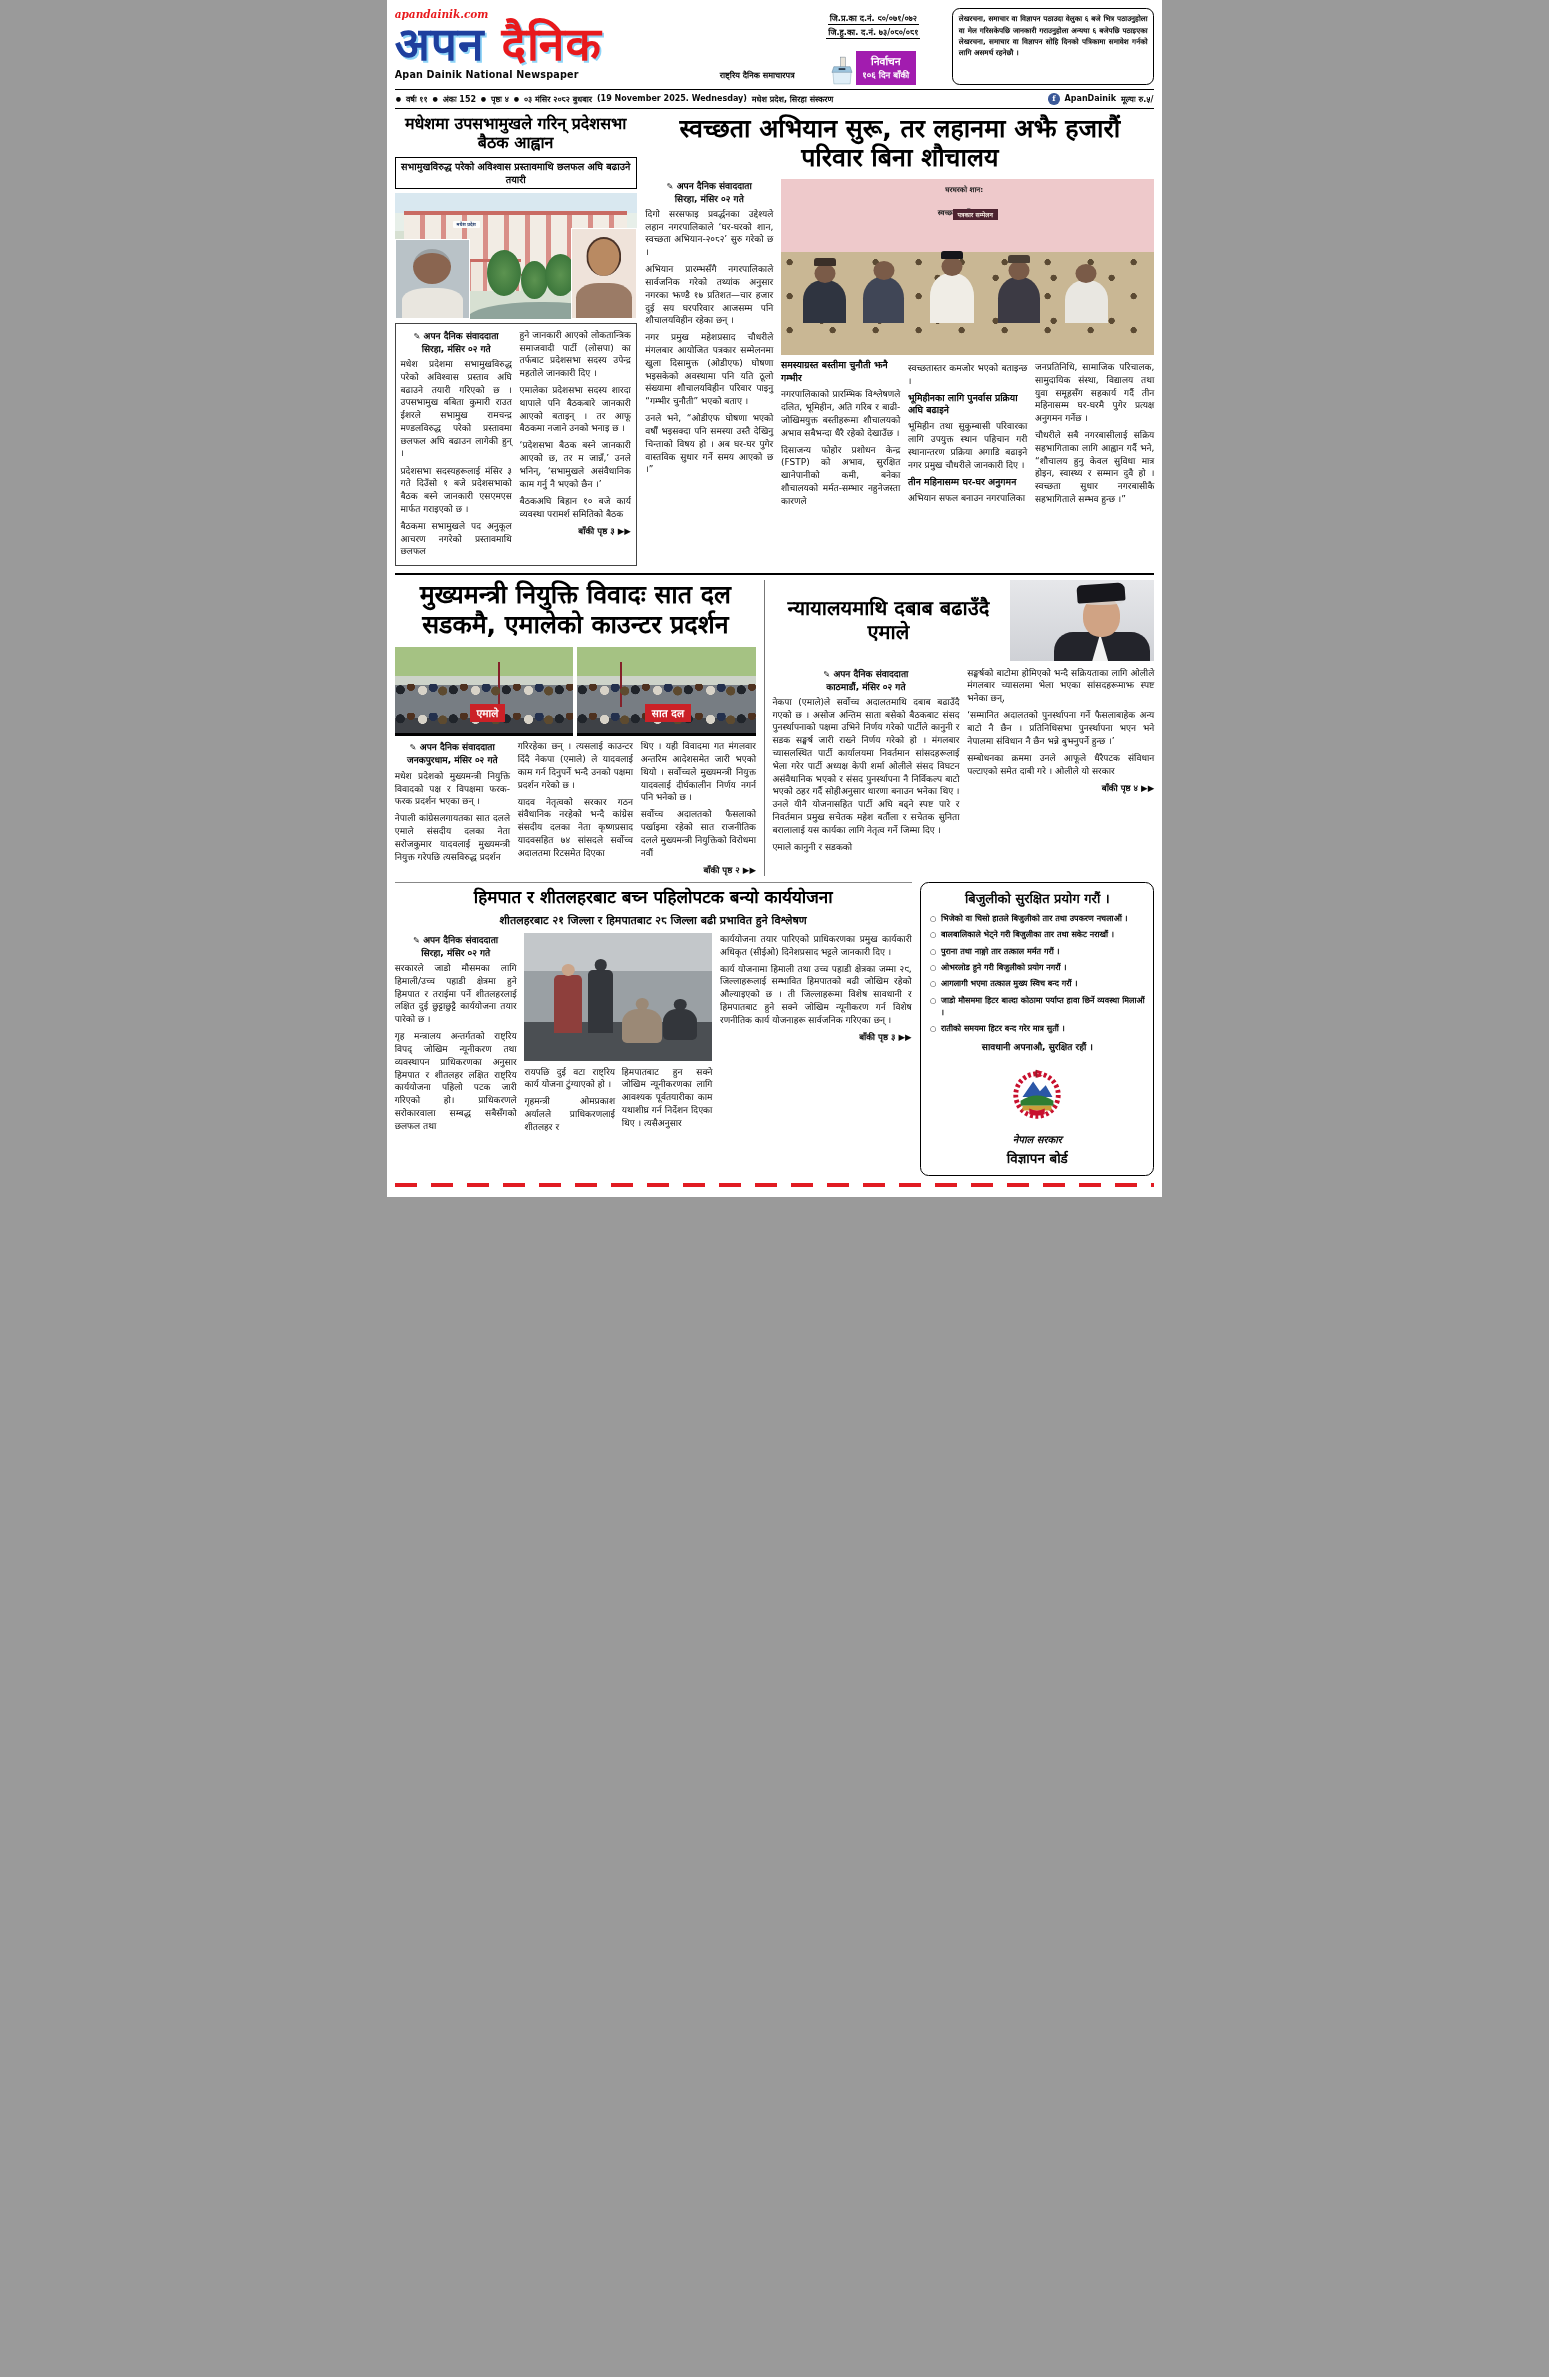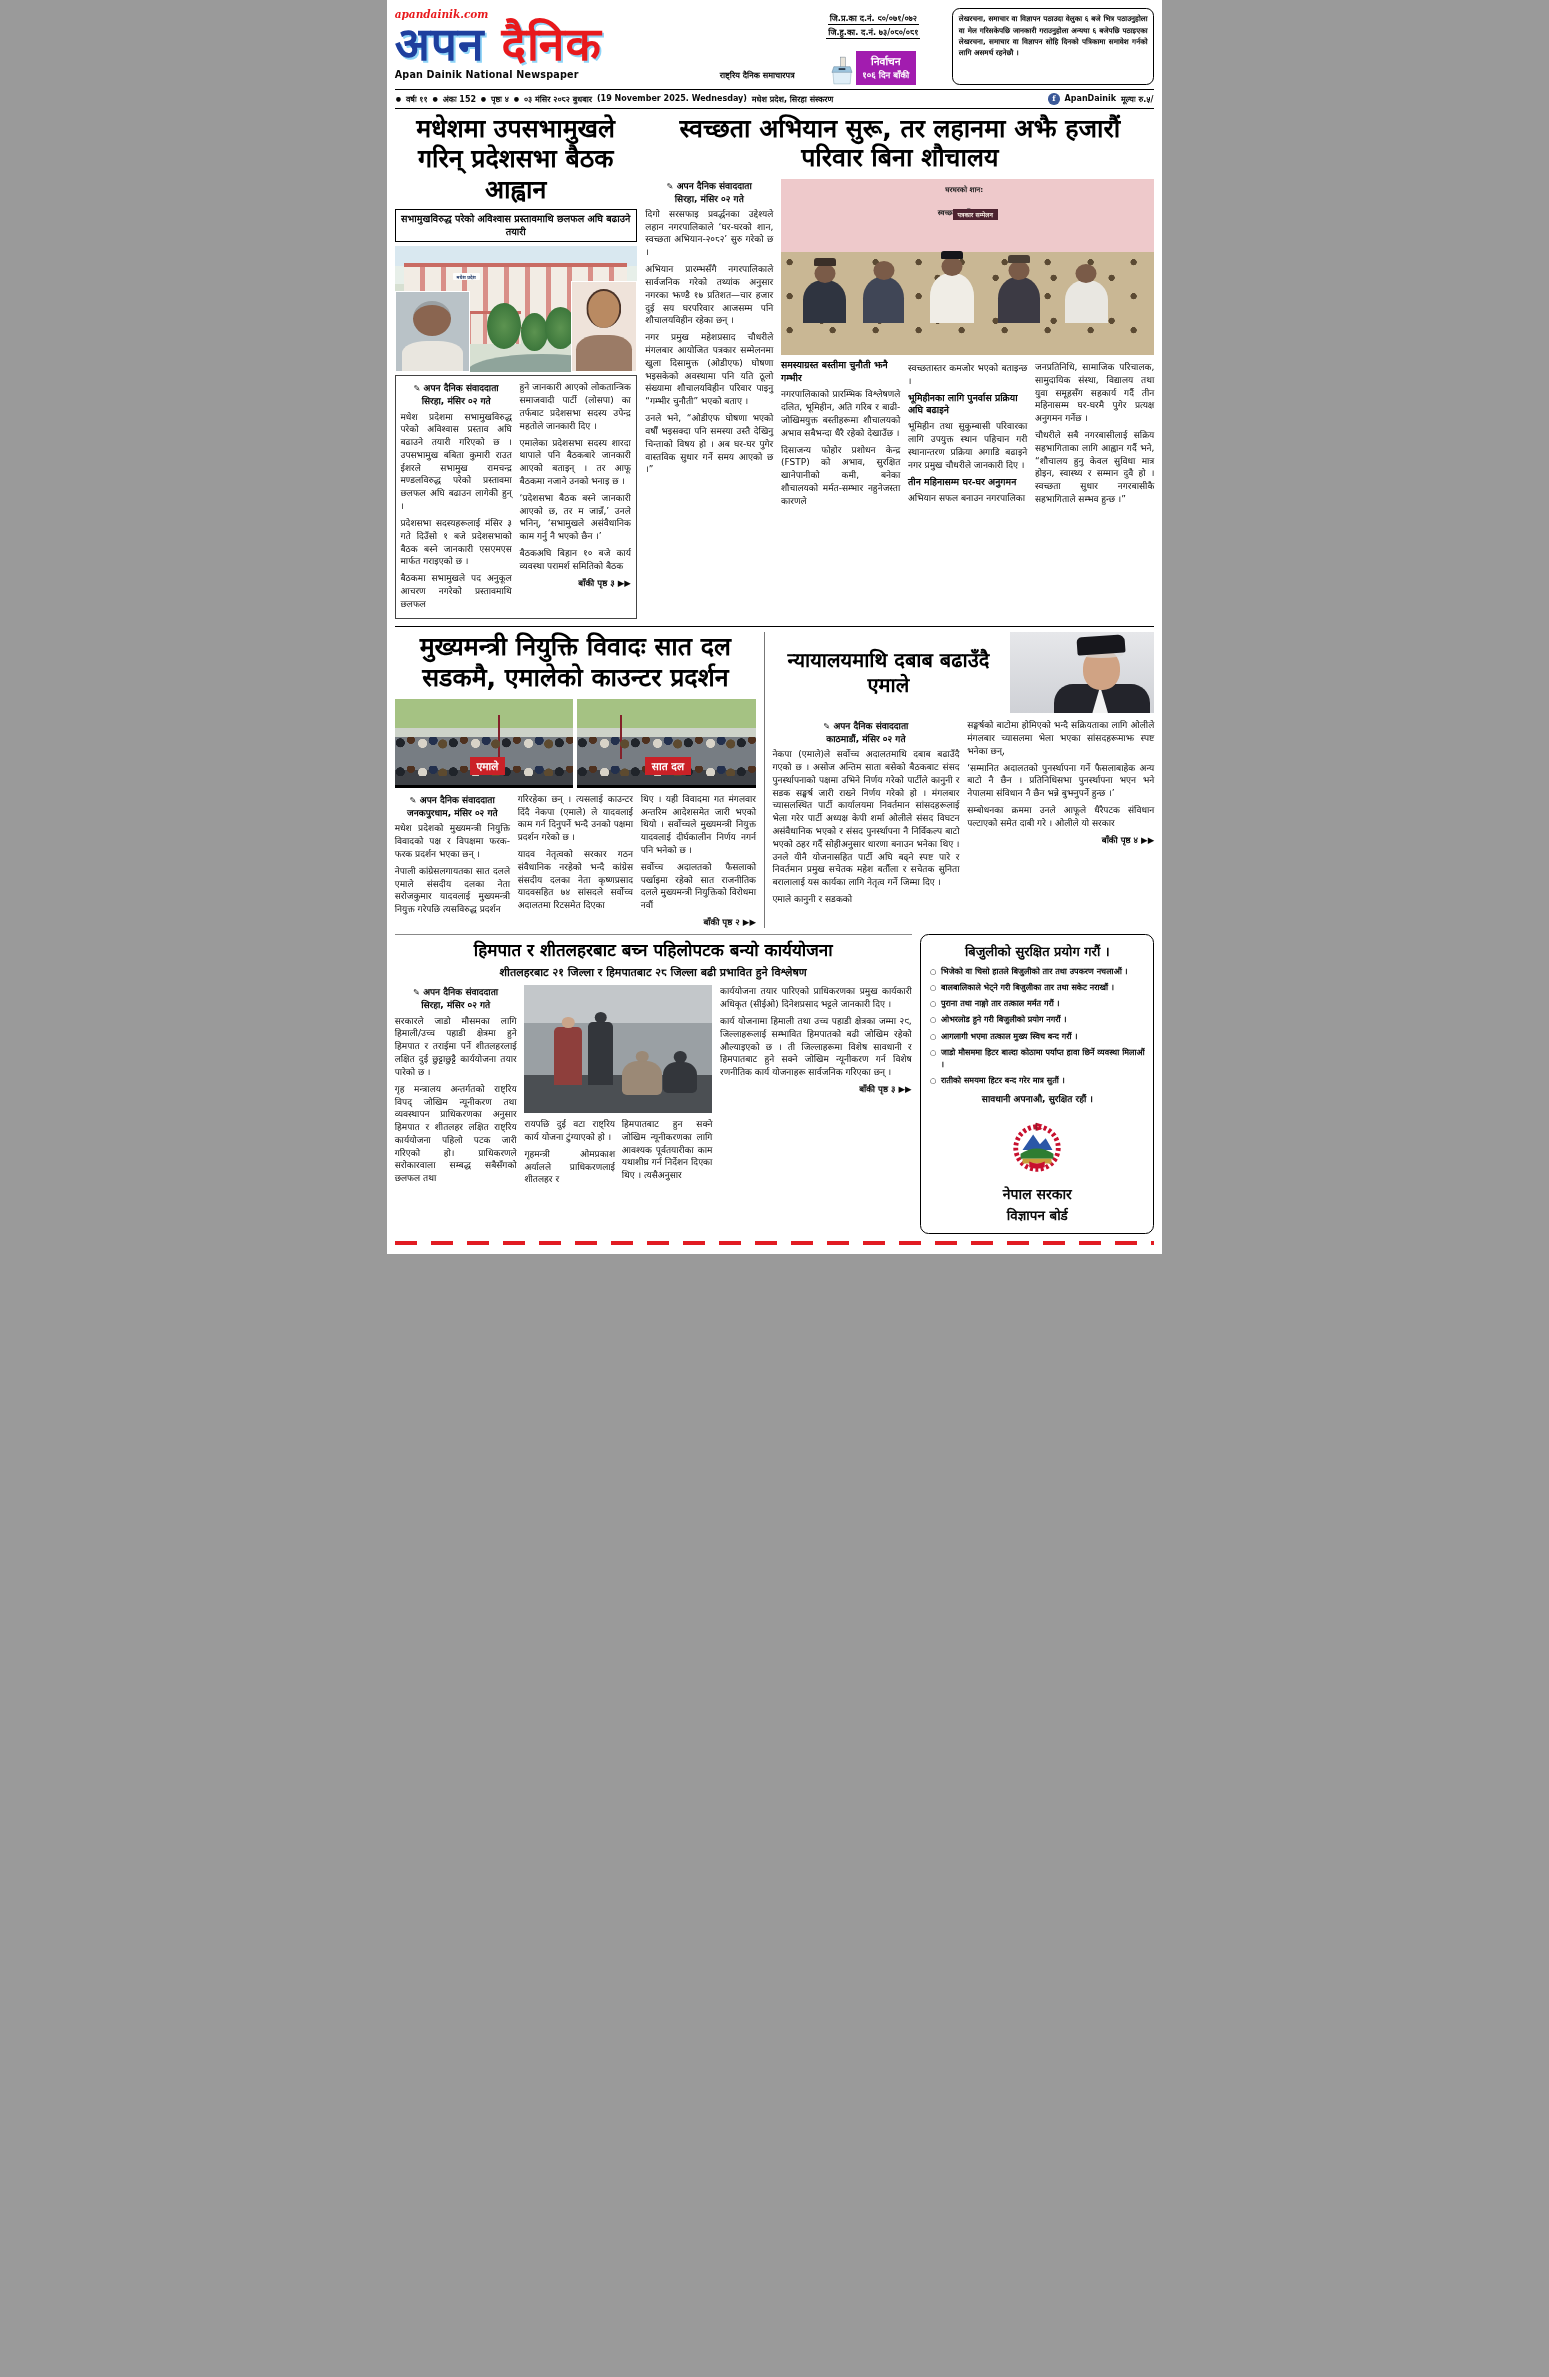--- a/index.html
+++ b/index.html
@@ -39,21 +39,21 @@
   .dateline-txt { text-align:center; font-weight:bold; font-size:9px; margin-bottom:3.4px; }
   p.para { font-size:9px; line-height:1.42; text-align:justify; margin-bottom:4.3px; }
   .bold-sub { font-weight:bold; font-size:9.3px; line-height:1.35; margin-bottom:3.8px; }
   .cont { text-align:right; font-weight:bold; font-size:8.6px; margin-top:1.9px; }
   .cols { display:flex; gap:7.7px; }
   .col { flex:1; min-width:0; }
 
   
   .top-band { display:flex; gap:8.6px; margin-top:4.8px; }
   .a1 { flex:0 0 242px; }
-  .a1 .headline { font-size:25px;text-align:center; }
+  .a1 .headline { font-size:16px;text-align:center; }
   .a1-subhead { border:1px solid #000; margin:3.8px 0; padding:2.4px 2.9px; font-weight:bold; font-size:9.6px; text-align:center; }
   .a1-body { border:0.5px solid #444; padding:4.8px 4.8px 2.9px; margin-top:3.8px; }
   .a2 { flex:1; min-width:0; }
   .a2 .headline { font-size:25px; line-height:1.18; }
   .a2-grid { display:flex; gap:7.7px; margin-top:5.8px; }
   .a2-c1 { flex:0 0 128px; }
   .a2-right { flex:1; min-width:0; }
   .a2-cols { display:flex; gap:7.7px; margin-top:4.8px;align-items:center; }
 
   
@@ -115,21 +115,21 @@
   .a4 { flex:1; min-width:0; border-left:1px solid #777; padding-left:7.7px; }
   .a4-top { display:flex; gap:5.8px; align-items:stretch; }
   .a4 .headline { font-size:20px; flex:1; display:flex; align-items:center; justify-content:center; }
   .a4-cols { display:flex; gap:7.7px; margin-top:5.8px; }
   .safety-box { width:100%; border:1.4px solid #000; border-radius:8.6px; padding:6.7px 8.6px 4.8px; }
   .safety-title { text-align:center; font-weight:bold; font-size:13px; margin-bottom:5.8px; }
   .safety-item { display:flex; gap:4.8px; font-weight:bold; font-size:8px; line-height:1.5; margin-bottom:4.3px; text-align:justify; }
   .safety-item .ic { font-size:7.2px; padding-top:1px; }
   .safety-footer { text-align:center; font-weight:bold; font-size:9px; margin:4.8px 0 6.7px; }
   .gov-sec { text-align:center; padding:7.7px 0 3.8px; }
-  .gov-line1 { font-weight:bold; font-size:14px; margin-top:4.8px; }
+  .gov-line1 { font-weight:bold; font-size:10px; margin-top:4.8px;font-style:italic; }
   .gov-line2 { font-weight:bold; font-size:13.4px; margin-top:2.9px; }
 
   
   .low-band { display:flex; gap:8.6px; margin-top:5.8px; }
   .low-left { flex:1; min-width:0; border-top:1px solid #888; padding-top:4.8px; }
   .a5 .headline { font-size:17px; }
   .a5-subhead { text-align:center; font-weight:bold; font-size:11px; margin:3.8px 0 5.8px; }
   .a5-grid { display:flex; gap:7.7px; }
   .a5-c1 { flex:0 0 122px; }
   .a5-mid { flex:0 0 188px; }

